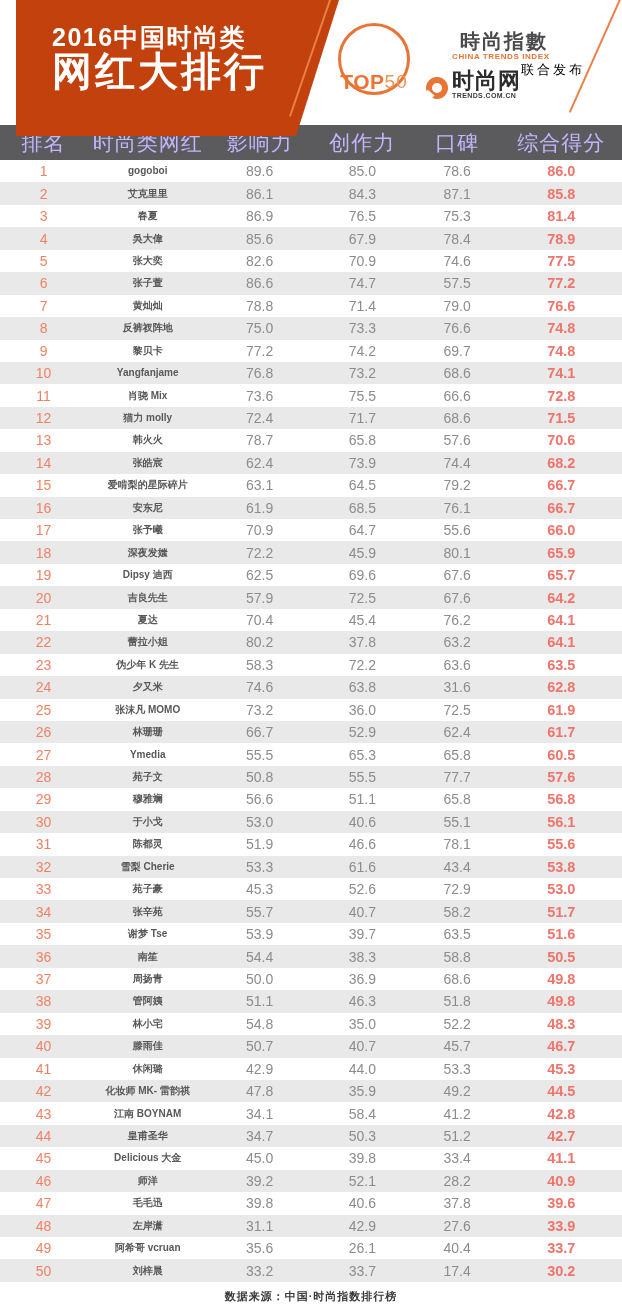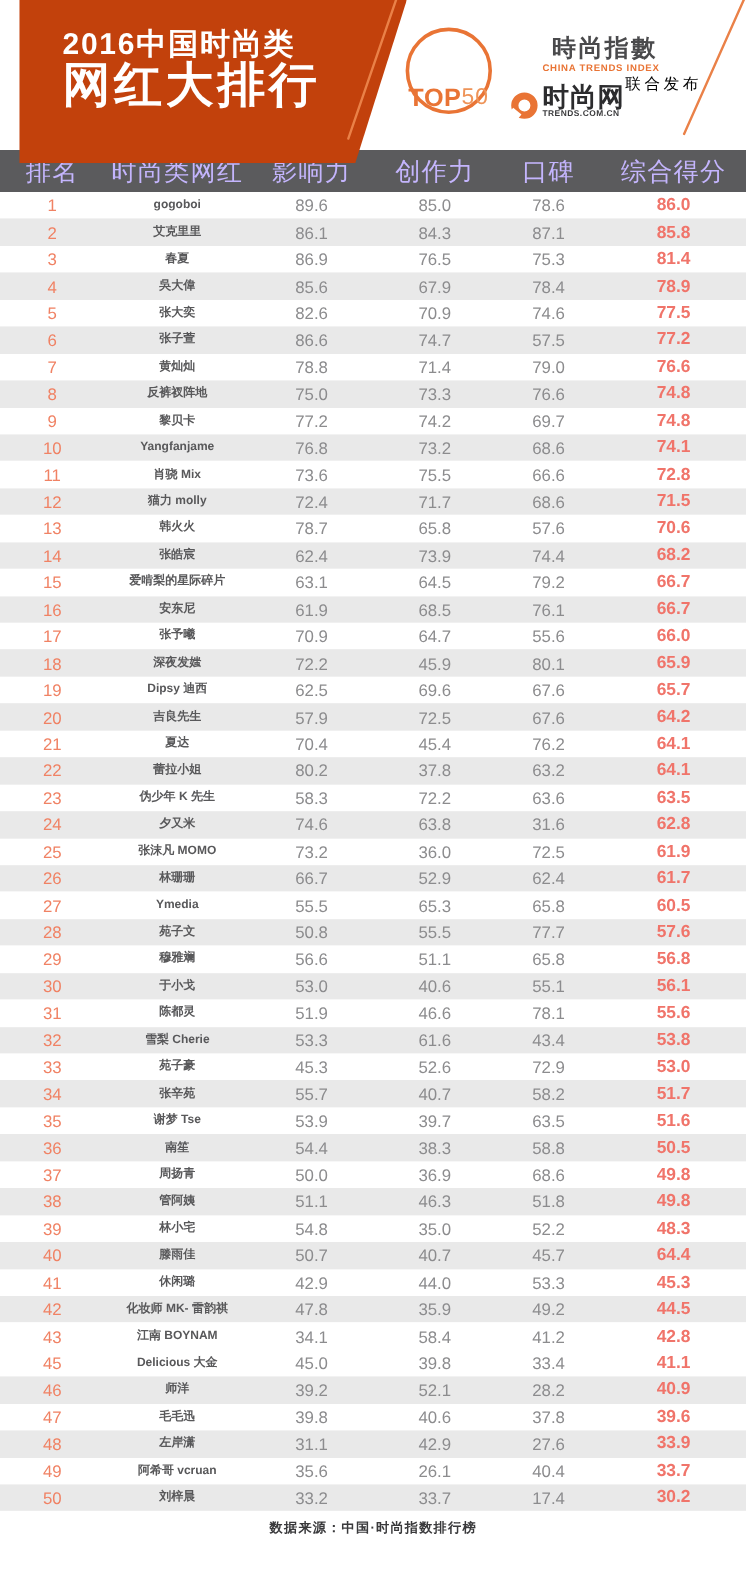--- a/index.html
+++ b/index.html
@@ -437,21 +437,21 @@
       <div class="cell score">35.0</div>
       <div class="cell score">52.2</div>
       <div class="cell total">48.3</div>
     </div>
     <div class="row alt">
       <div class="cell rank">40</div>
       <div class="cell name">滕雨佳</div>
       <div class="cell score">50.7</div>
       <div class="cell score">40.7</div>
       <div class="cell score">45.7</div>
-      <div class="cell total">64.4</div>
+      <div class="cell total">46.7</div>
     </div>
     <div class="row">
       <div class="cell rank">41</div>
       <div class="cell name">休闲璐</div>
       <div class="cell score">42.9</div>
       <div class="cell score">44.0</div>
       <div class="cell score">53.3</div>
       <div class="cell total">45.3</div>
     </div>
     <div class="row alt">
@@ -463,20 +463,28 @@
       <div class="cell total">44.5</div>
     </div>
     <div class="row">
       <div class="cell rank">43</div>
       <div class="cell name">江南 BOYNAM</div>
       <div class="cell score">34.1</div>
       <div class="cell score">58.4</div>
       <div class="cell score">41.2</div>
       <div class="cell total">42.8</div>
     </div>
+    <div class="row alt">
+      <div class="cell rank">44</div>
+      <div class="cell name">皇甫圣华</div>
+      <div class="cell score">34.7</div>
+      <div class="cell score">50.3</div>
+      <div class="cell score">51.2</div>
+      <div class="cell total">42.7</div>
+    </div>
     <div class="row">
       <div class="cell rank">45</div>
       <div class="cell name">Delicious 大金</div>
       <div class="cell score">45.0</div>
       <div class="cell score">39.8</div>
       <div class="cell score">33.4</div>
       <div class="cell total">41.1</div>
     </div>
     <div class="row alt">
       <div class="cell rank">46</div>

